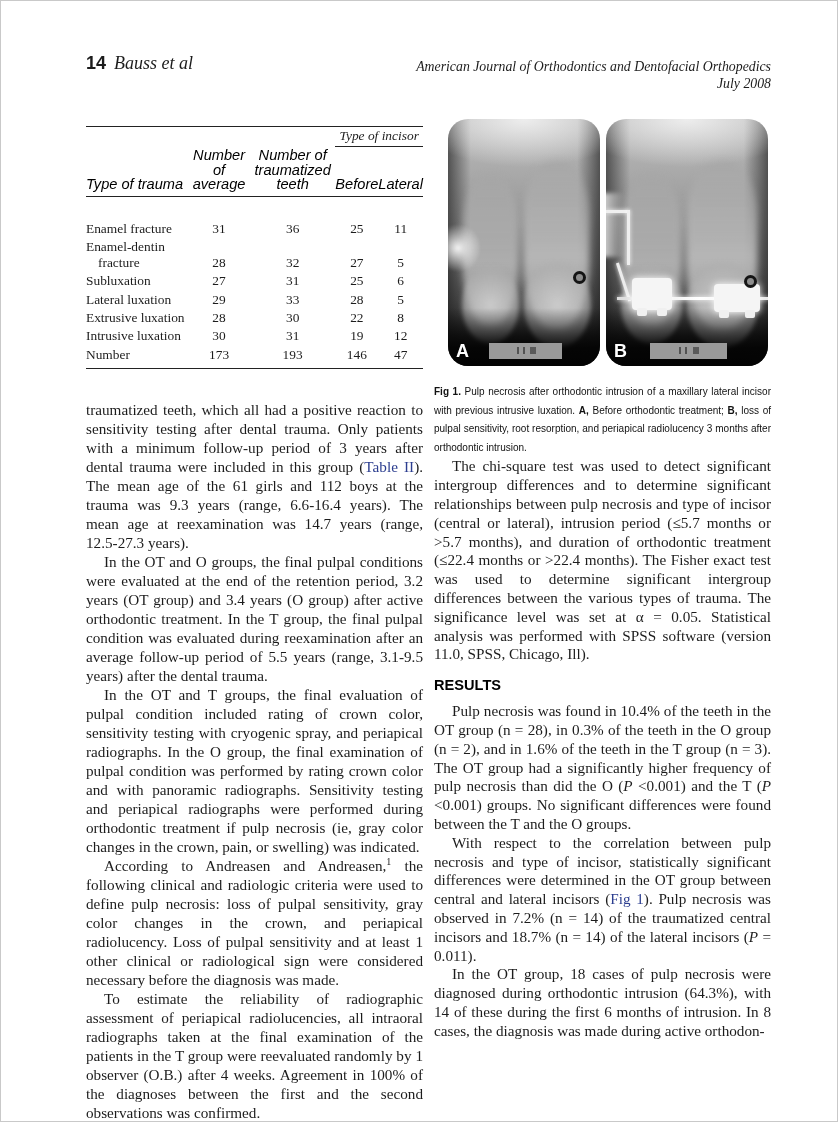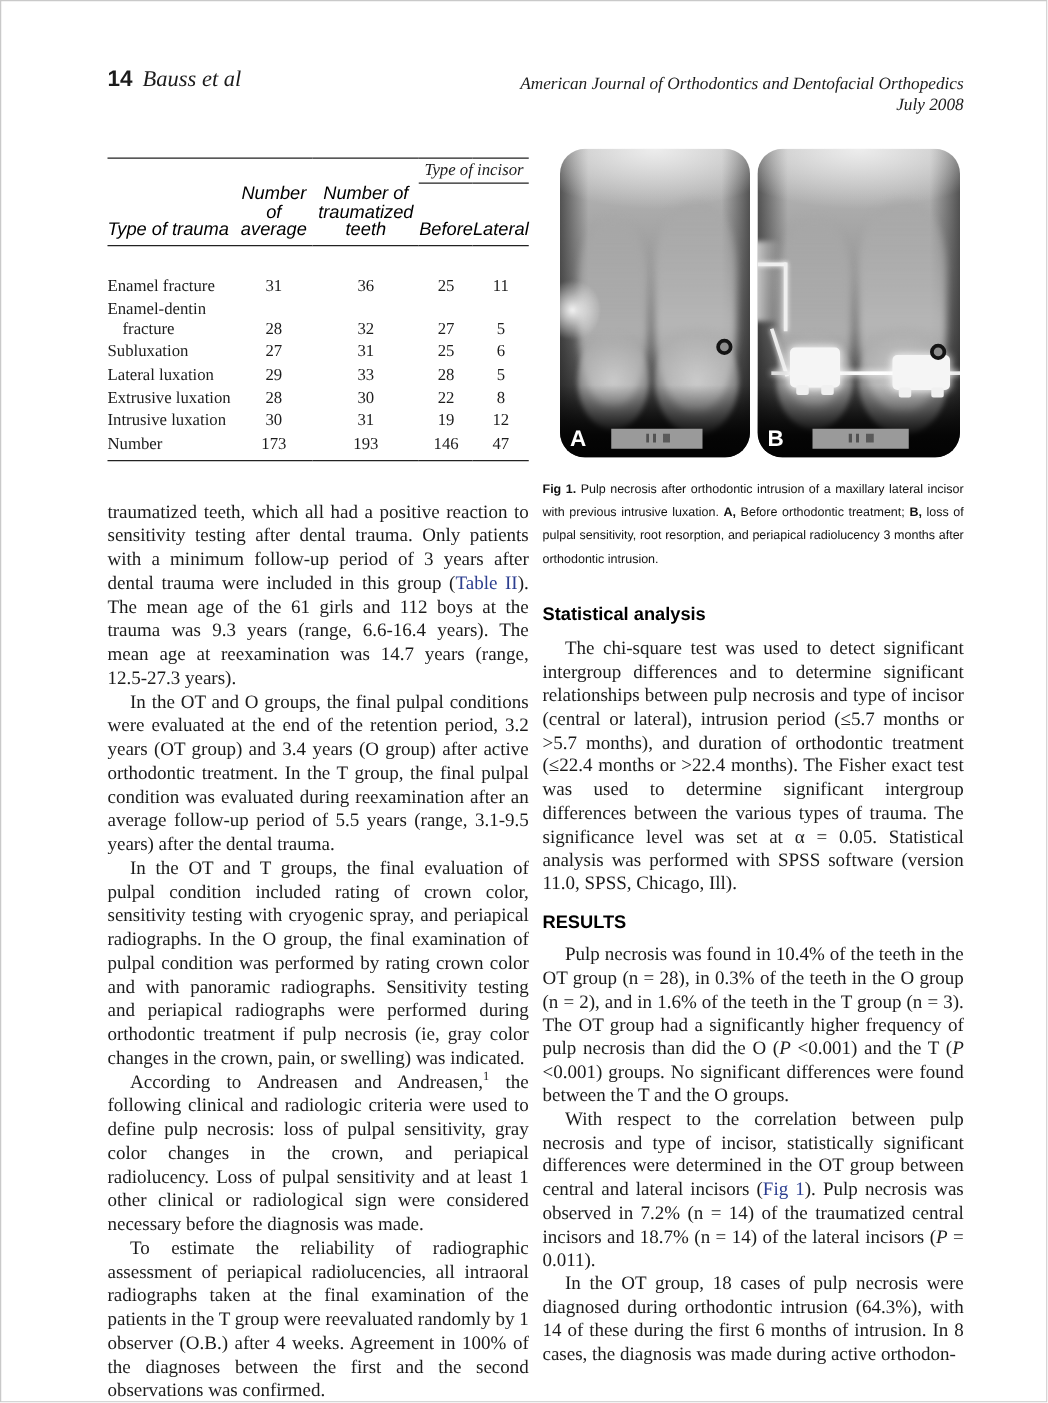--- a/index.html
+++ b/index.html
@@ -235,21 +235,20 @@
             <div class="bite-tab-mark"></div>
           </div>
         <div class="film-label">B</div>
       </div>
     </div>
 
     <div class="fig-caption">
       <b>Fig 1.</b><span> Pulp necrosis after orthodontic intrusion of a maxillary lateral incisor with previous intrusive luxation. </span><b>A,</b><span> Before orthodontic treatment; </span><b>B,</b><span> loss of pulpal sensitivity, root resorption, and periapical radiolucency 3 months after orthodontic intrusion.</span>
     </div>
 
-    <div class="subhead subhead-stat">Statistical analysis</div>
     <p class="para ind">The chi-square test was used to detect significant intergroup differences and to determine significant relationships between pulp necrosis and type of incisor (central or lateral), intrusion period (≤5.7 months or &gt;5.7 months), and duration of orthodontic treatment (≤22.4 months or &gt;22.4 months). The Fisher exact test was used to determine significant intergroup differences between the various types of trauma. The significance level was set at α = 0.05. Statistical analysis was performed with SPSS software (version 11.0, SPSS, Chicago, Ill).</p>
 
     <div class="subhead subhead-results">RESULTS</div>
     <p class="para ind"><span>Pulp necrosis was found in 10.4% of the teeth in the OT group (n = 28), in 0.3% of the teeth in the O group (n = 2), and in 1.6% of the teeth in the T group (n = 3). The OT group had a significantly higher frequency of pulp necrosis than did the O (</span><span class="pit">P</span><span> &lt;0.001) and the T (</span><span class="pit">P</span><span> &lt;0.001) groups. No significant differences were found between the T and the O groups.</span></p>
     <p class="para ind"><span>With respect to the correlation between pulp necrosis and type of incisor, statistically significant differences were determined in the OT group between central and lateral incisors (</span><a class="xref">Fig 1</a><span>). Pulp necrosis was observed in 7.2% (n = 14) of the traumatized central incisors and 18.7% (n = 14) of the lateral incisors (</span><span class="pit">P</span><span> = 0.011).</span></p>
     <p class="para ind">In the OT group, 18 cases of pulp necrosis were diagnosed during orthodontic intrusion (64.3%), with 14 of these during the first 6 months of intrusion. In 8 cases, the diagnosis was made during active orthodon-</p>
   </div>
 
 </div>
 

